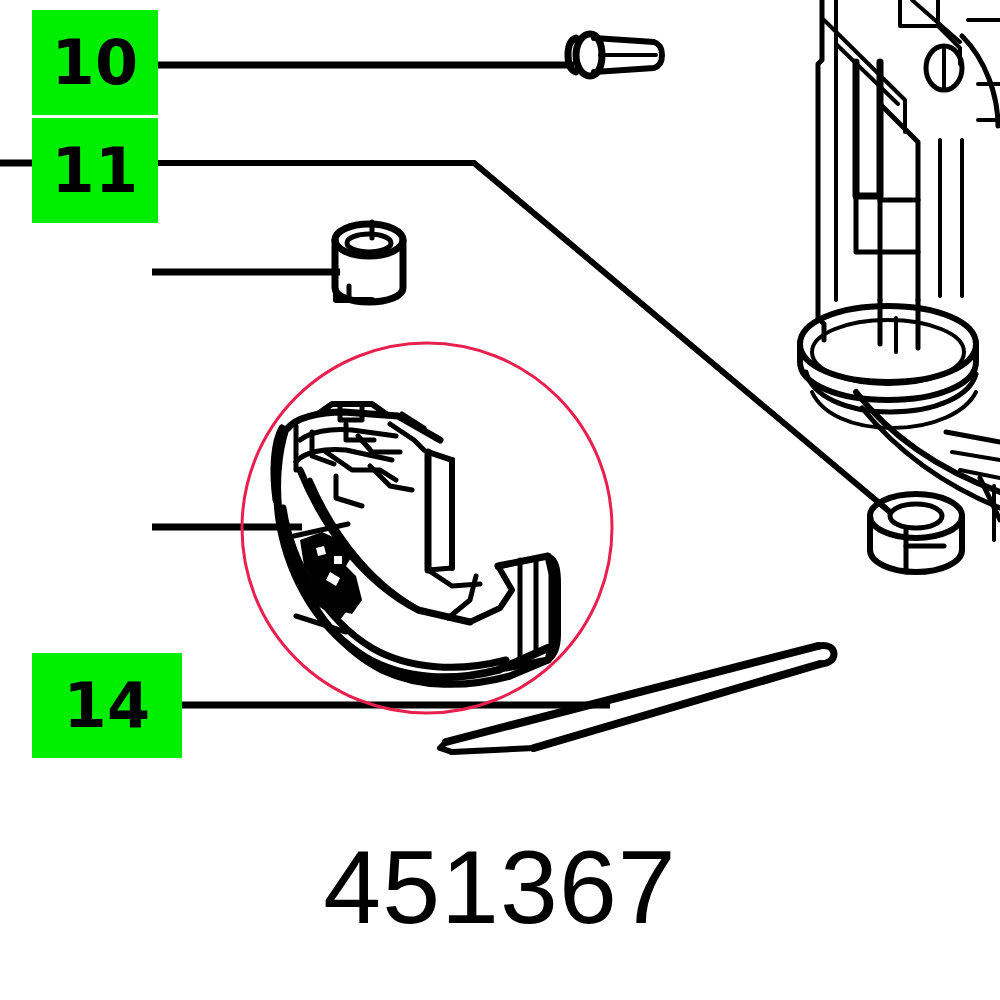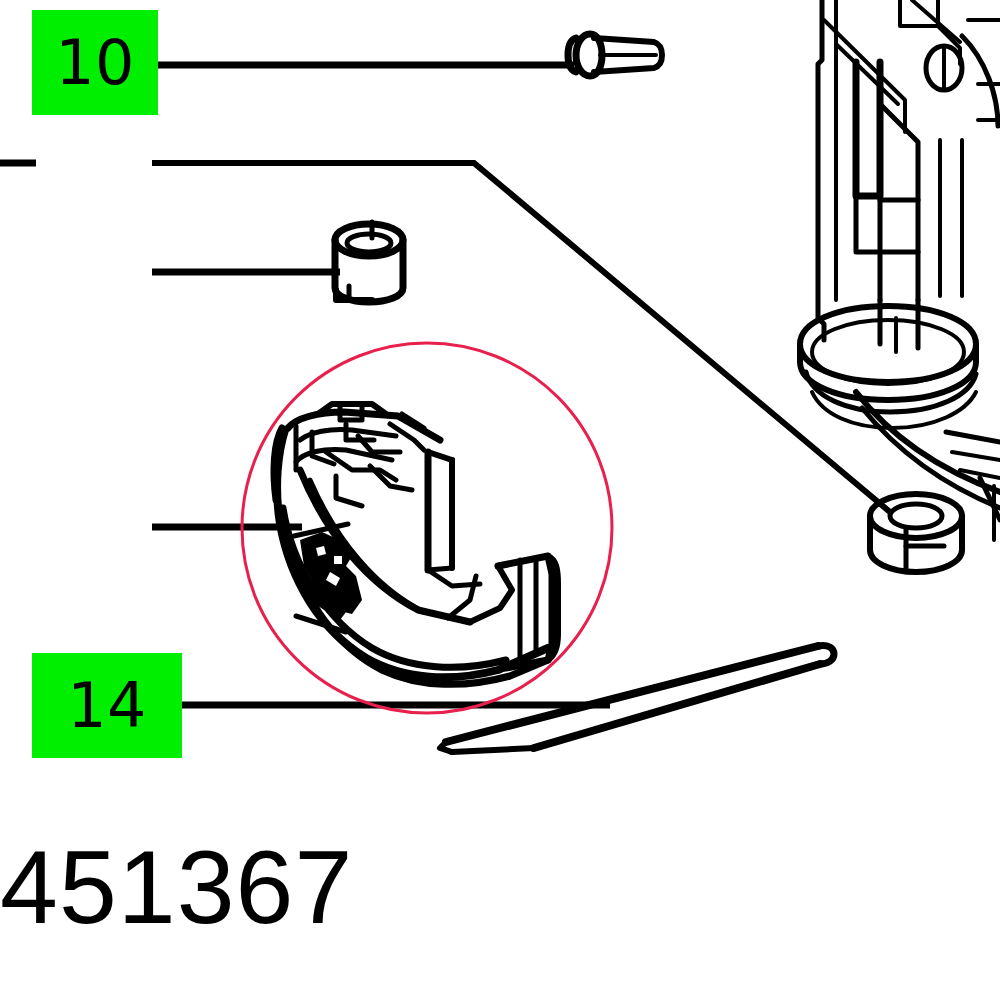--- a/index.html
+++ b/index.html
@@ -33,29 +33,29 @@
     box-sizing: border-box;
     font-family: "DejaVu Sans", sans-serif;
     font-weight: 700;
     color: #000000;
     line-height: 1;
     letter-spacing: 0.02em;
   }
   .callout-label {
     display: block;
     font-size: 62px;
-    font-weight: 400;
+    font-weight: 700;
     color: #000000;
   }
   #part-number {
     position: absolute;
     left: 0;
     top: 828px;
     width: 1000px;
-    text-align: left;
+    text-align: center;
     font-family: "Liberation Sans", sans-serif;
     font-size: 104px;
     font-weight: 400;
     letter-spacing: 0.01em;
     color: #000000;
     white-space: nowrap;
   }
 </style>
 </head>
 <body>
@@ -225,20 +225,23 @@
       <line x1="152" y1="705" x2="610" y2="705"></line>
     </g>
 
     <circle cx="427" cy="528" r="185" fill="none" stroke="#e8204e" stroke-width="3"></circle>
   </svg>
 
   <div class="callout-box" style="left:32px; top:10px; width:126px; height:105px; background:#00ee00;">
     <span class="callout-label">10</span>
   </div>
 
+  <div class="callout-box" style="left:32px; top:118px; width:126px; height:105px; background:#00ee00;">
+    <span class="callout-label">11</span>
+  </div>
 
 
 
   <div class="callout-box" style="left:32px; top:653px; width:150px; height:105px; background:#00ee00;">
     <span class="callout-label">14</span>
   </div>
 
   <div id="part-number">451367</div>
 
 </div>

